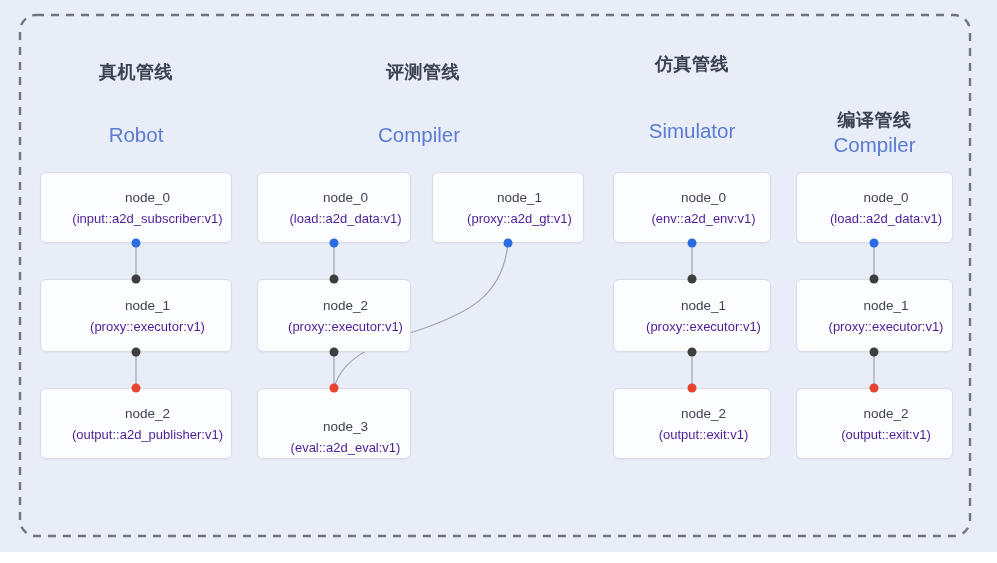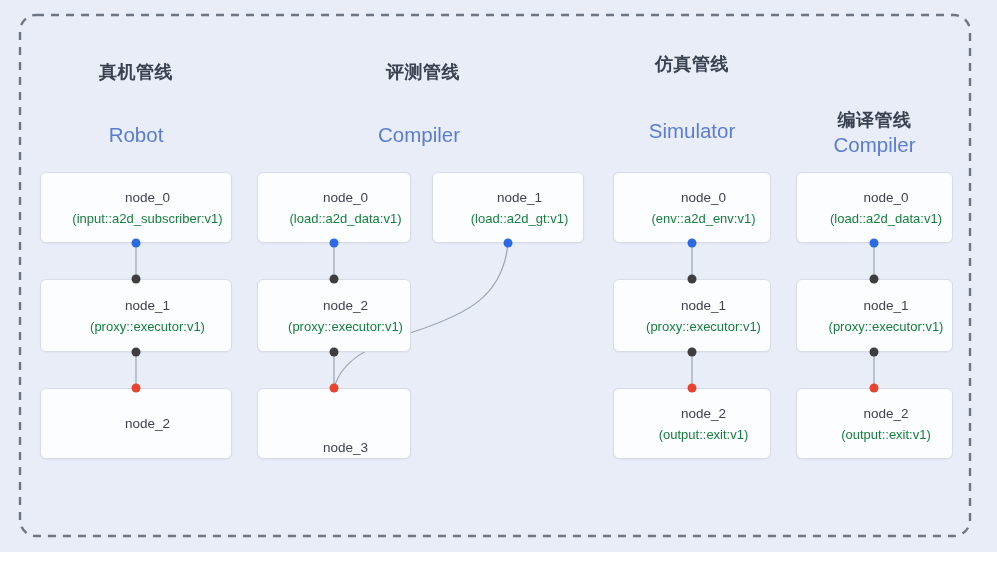--- a/index.html
+++ b/index.html
@@ -53,21 +53,21 @@
     padding-left: 23px;
   }
   .node-name {
     font-size: 13.5px;
     line-height: 21px;
     color: #3d4350;
   }
   .node-type {
     font-size: 13px;
     line-height: 21px;
-    color: #15803d;
+    color: #4c1d95;
   }
   .dot {
     position: absolute;
     z-index: 3;
     width: 9px; height: 9px;
     border-radius: 50%;
     transform: translate(-50%, -50%);
   }
   .dot-blue { background: #2b6ae3; }
   .dot-dark { background: #3e3e40; }
@@ -104,46 +104,48 @@
     <div class="node" style="left:40px; top:172px; width:192px; height:71px;">
       <div class="node-name">node_0</div>
       <div class="node-type">(input::a2d_subscriber:v1)</div>
     </div>
     <div class="node" style="left:40px; top:279px; width:192px; height:73px;">
       <div class="node-name">node_1</div>
       <div class="node-type">(proxy::executor:v1)</div>
     </div>
     <div class="node" style="left:40px; top:388px; width:192px; height:71px;">
       <div class="node-name">node_2</div>
+      <div class="node-type">(output::a2d_publisher:v1)</div>
     </div>
 
     <div class="dot dot-blue" style="left:136px; top:243px;"></div>
     <div class="dot dot-dark" style="left:136px; top:279px;"></div>
     <div class="dot dot-dark" style="left:136px; top:352px;"></div>
     <div class="dot dot-red" style="left:136px; top:388px;"></div>
   </div>
 
   <div>
     <div class="col-title" style="left:260px; top:60px; width:326px;">评测管线</div>
     <div class="col-subtitle" style="left:256px; top:123px; width:326px;">Compiler</div>
 
     <div class="node" style="left:257px; top:172px; width:154px; height:71px;">
       <div class="node-name">node_0</div>
       <div class="node-type">(load::a2d_data:v1)</div>
     </div>
     <div class="node" style="left:432px; top:172px; width:152px; height:71px;">
       <div class="node-name">node_1</div>
-      <div class="node-type">(load::a2d_gt:v1)</div>
+      <div class="node-type">(proxy::a2d_gt:v1)</div>
     </div>
     <div class="node" style="left:257px; top:279px; width:154px; height:73px;">
       <div class="node-name">node_2</div>
       <div class="node-type">(proxy::executor:v1)</div>
     </div>
     <div class="node" style="left:257px; top:388px; width:154px; height:71px;justify-content:flex-end;">
       <div class="node-name">node_3</div>
+      <div class="node-type">(eval::a2d_eval:v1)</div>
     </div>
 
     <div class="dot dot-blue" style="left:334px; top:243px;"></div>
     <div class="dot dot-blue" style="left:508px; top:243px;"></div>
     <div class="dot dot-dark" style="left:334px; top:279px;"></div>
     <div class="dot dot-dark" style="left:334px; top:352px;"></div>
     <div class="dot dot-red" style="left:334px; top:388px;"></div>
   </div>
 
   <div>

